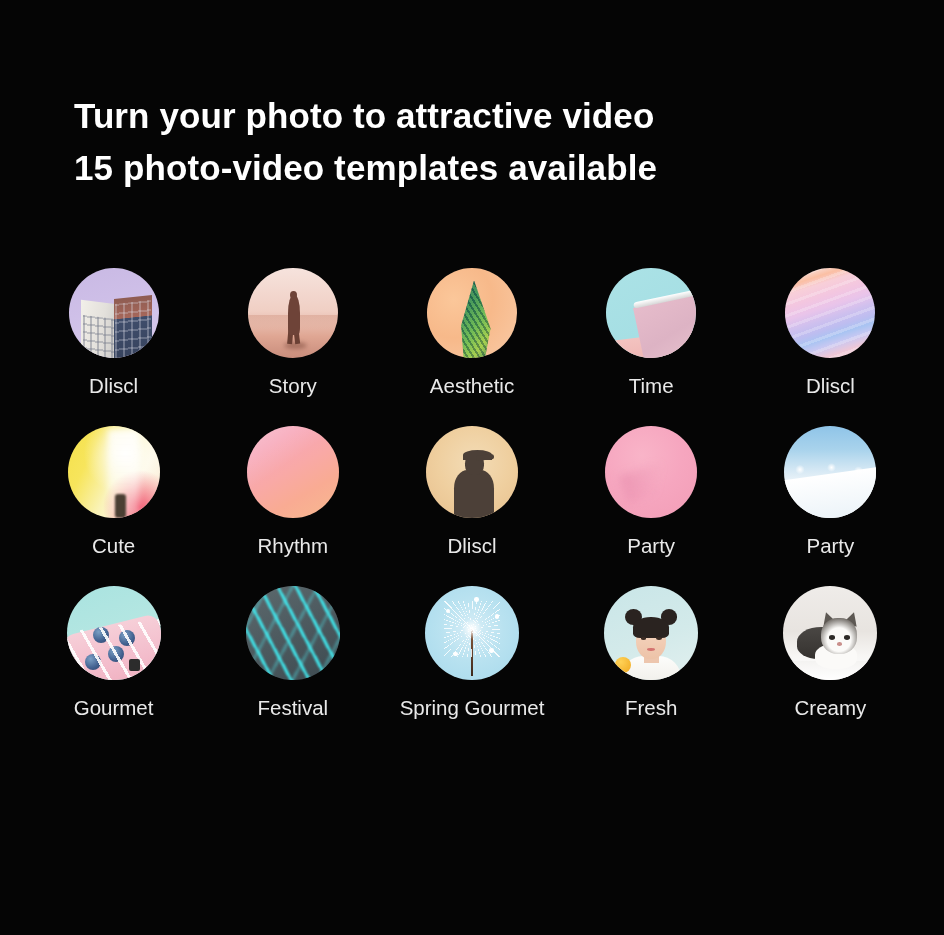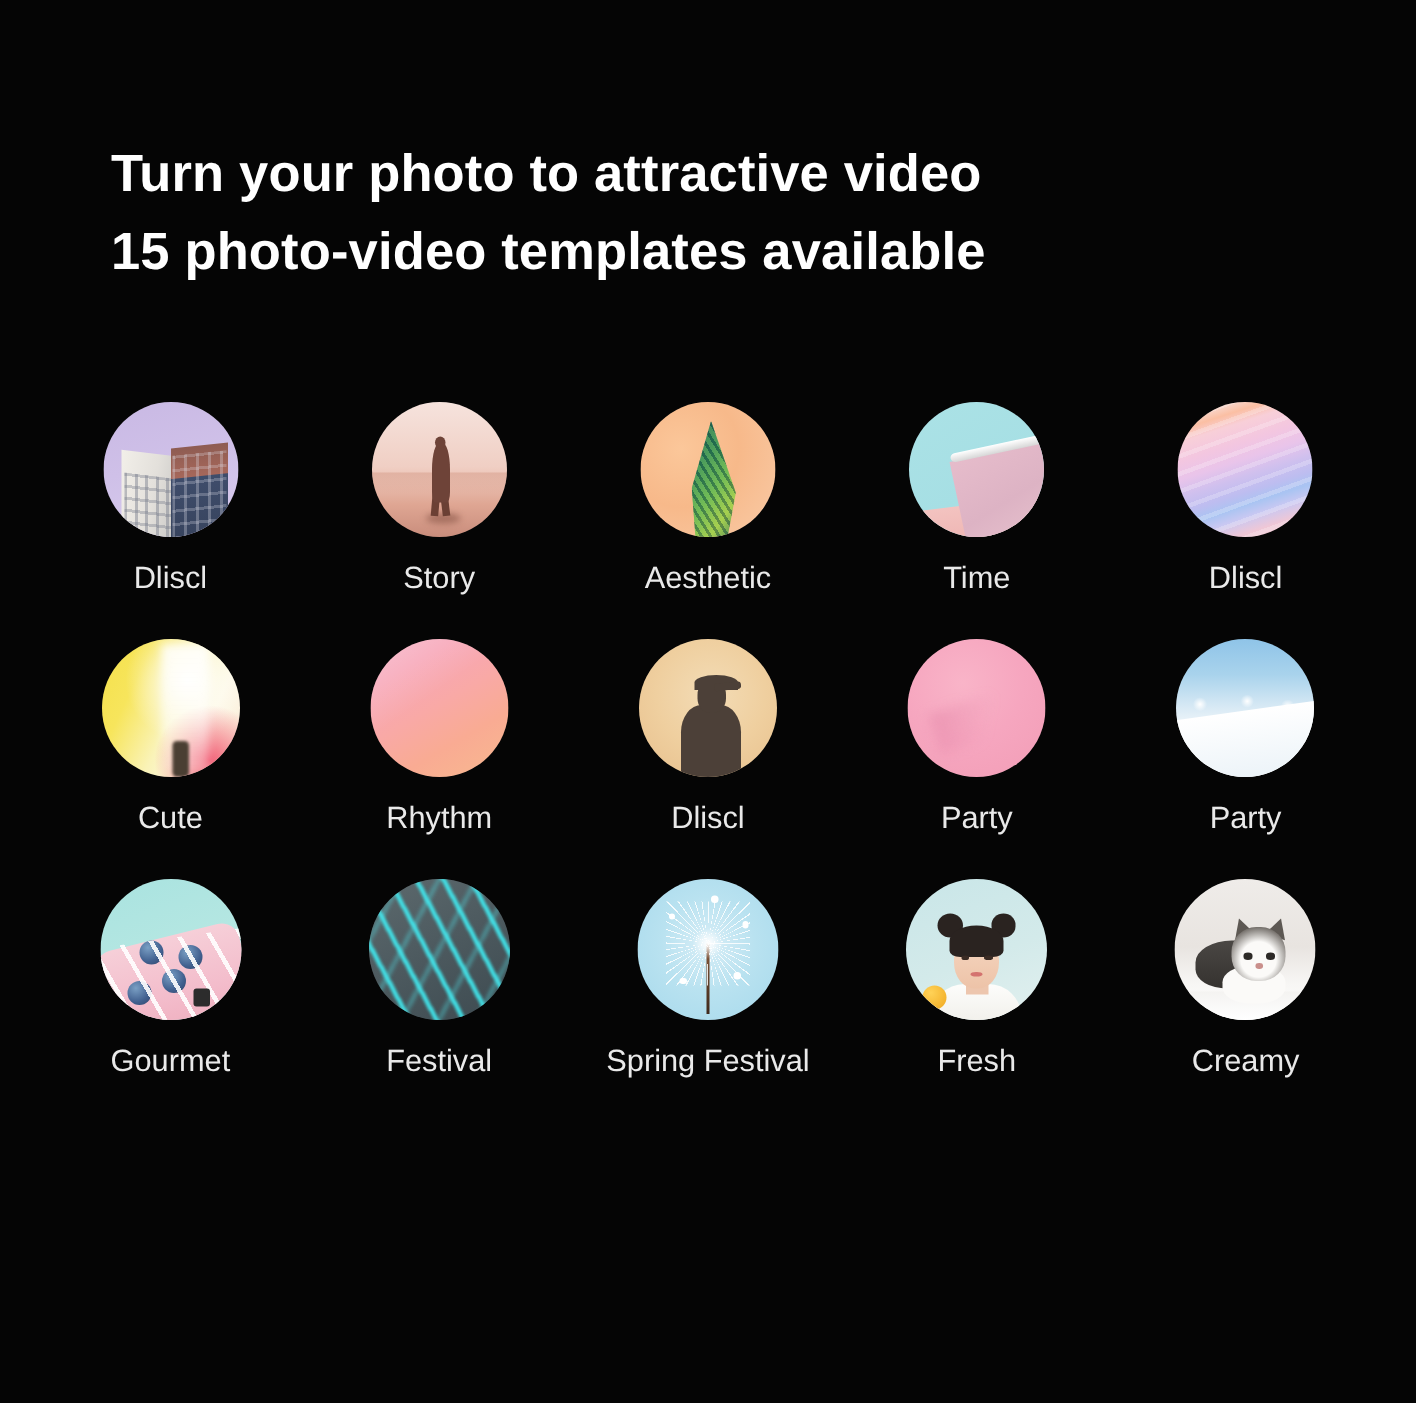--- a/index.html
+++ b/index.html
@@ -535,21 +535,21 @@
         <div class="layer art-spring">
           <div class="stick"></div>
             <div class="burst"></div>
           <div class="spark s1"></div>
             <div class="spark s2"></div>
             <div class="spark s3"></div>
           <div class="spark s4"></div>
             <div class="spark s5"></div>
         </div>
       </div>
-      <div class="label">Spring Festival</div>
+      <div class="label">Spring Gourmet</div>
     </div>
 
     <div class="cell row3">
       <div class="thumb">
         <div class="layer art-fresh">
           <div class="shirt"></div>
             <div class="neck"></div>
           <div class="bun-l"></div>
             <div class="bun-r"></div>
           <div class="face"></div>

